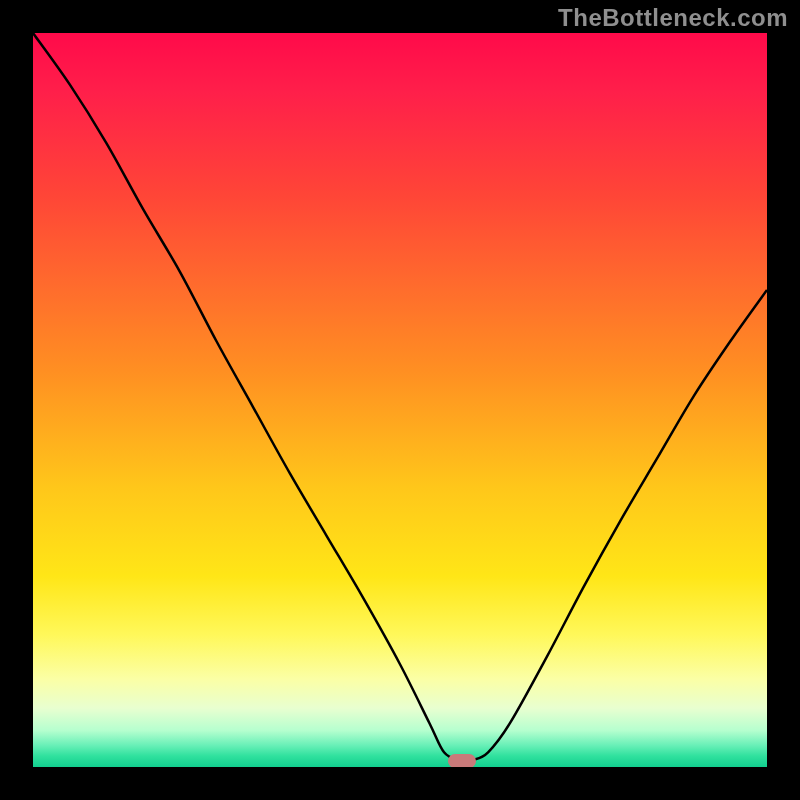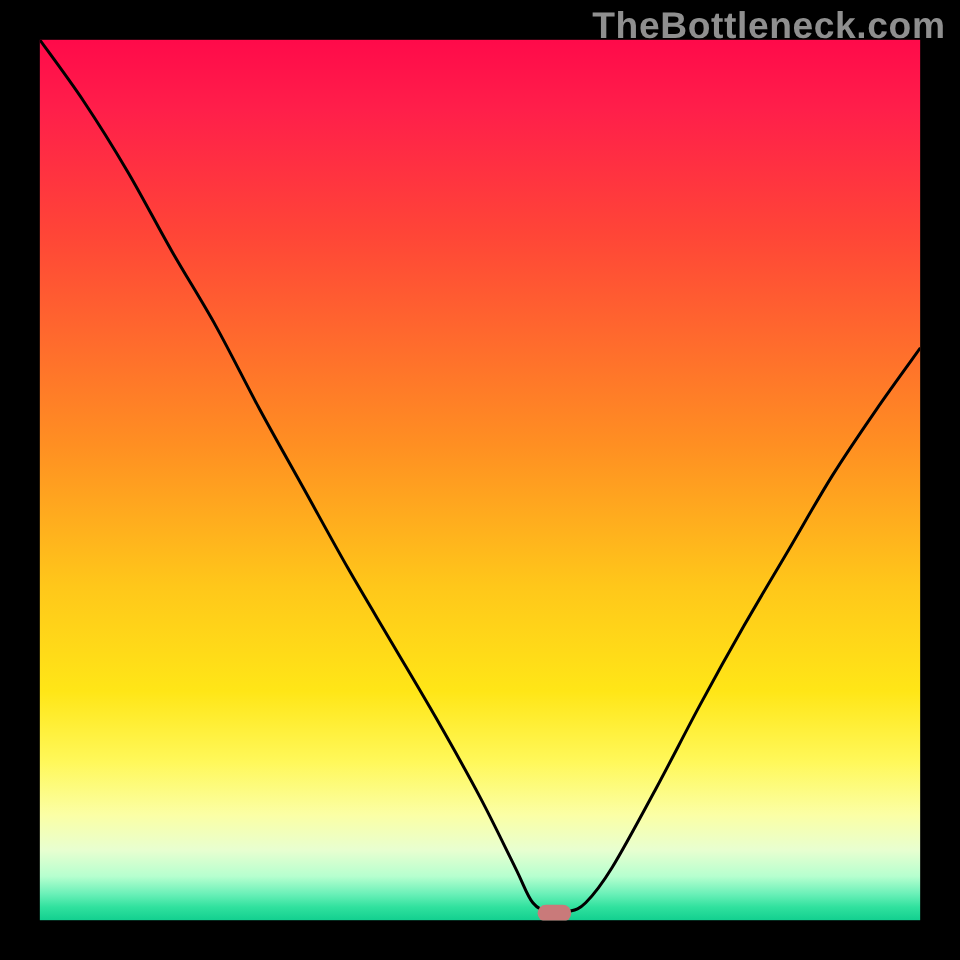--- a/index.html
+++ b/index.html
@@ -14,21 +14,21 @@
     position: relative;
     width: 800px;
     height: 800px;
     background: #000;
   }
   .watermark {
     position: absolute;
     top: 4px;
     right: 12px;
     color: #8f8f8f;
-    font-size: 31px;
+    font-size: 24px;
     letter-spacing: 0.5px;
     font-weight: 600;
     pointer-events: none;
   }
   .plot {
     position: absolute;
     left: 33px;
     top: 33px;
     width: 734px;
     height: 734px;

